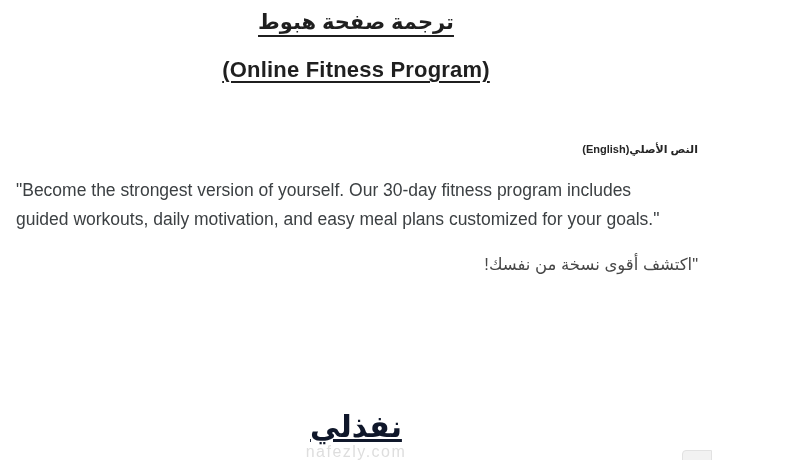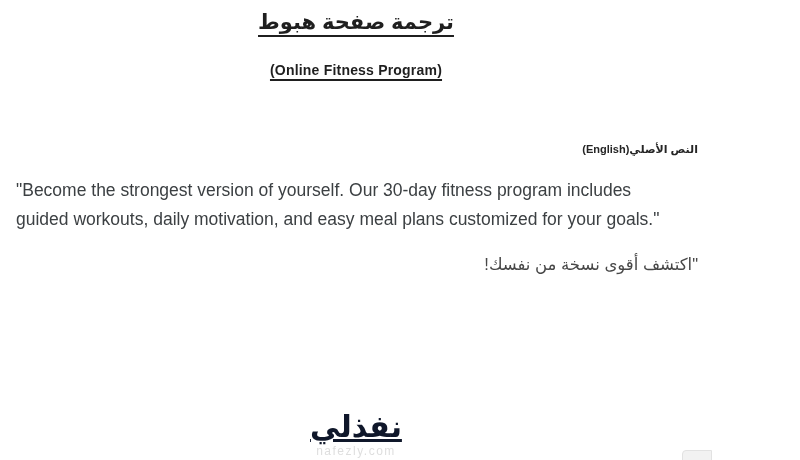--- a/index.html
+++ b/index.html
@@ -25,21 +25,21 @@
     text-decoration: underline;
     text-decoration-thickness: 1.6px;
   }
   .title.ar {
     font-size: 21px;
     line-height: 27px;
     text-underline-offset: 6px;
   }
   .title.en {
     margin-top: 21px;
-    font-size: 14px;
+    font-size: 22px;
     line-height: 28px;
     text-underline-offset: 4px;
     letter-spacing: 0.2px;
   }
   .section-heading {
     margin: 0;
     margin-top: 54px;
     padding: 0 14px;
     text-align: right;
     font-size: 11px;
@@ -93,21 +93,21 @@
   .wm-logo {
     font-size: 30px;
     line-height: 30px;
     font-weight: 700;
     color: #0f172a;
     direction: rtl;
     text-decoration: underline;
   }
   .wm-site {
     margin-top: 1px;
-    font-size: 12px;
+    font-size: 16px;
     line-height: 17px;
     color: #dedede;
     letter-spacing: 1.5px;
   }
   .corner-box {
     position: absolute;
     right: 0;
     bottom: -3px;
     width: 28px;
     height: 11px;

